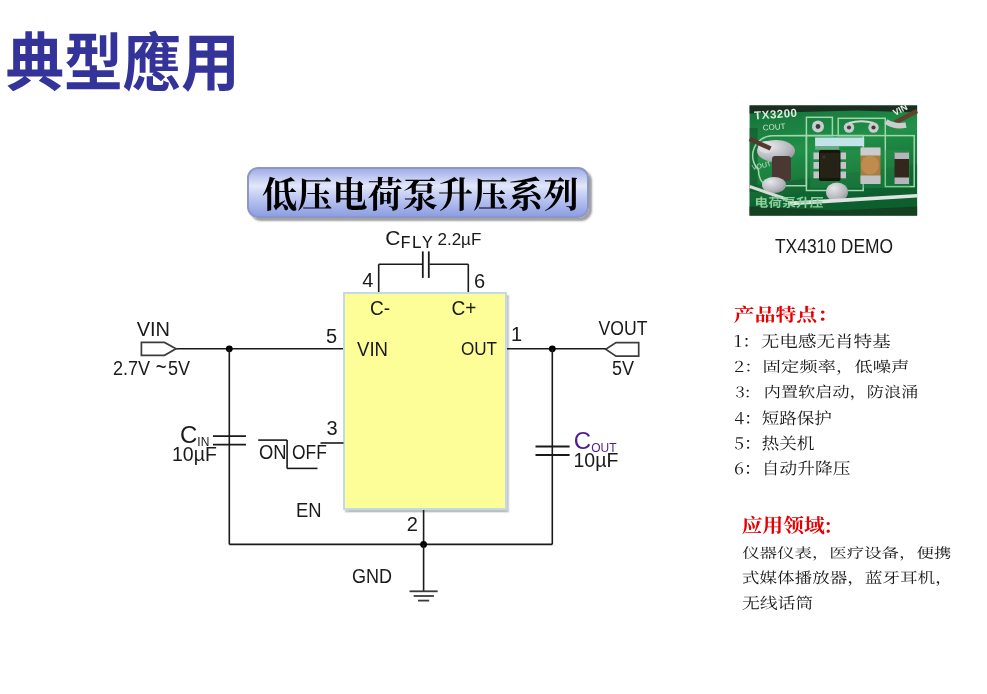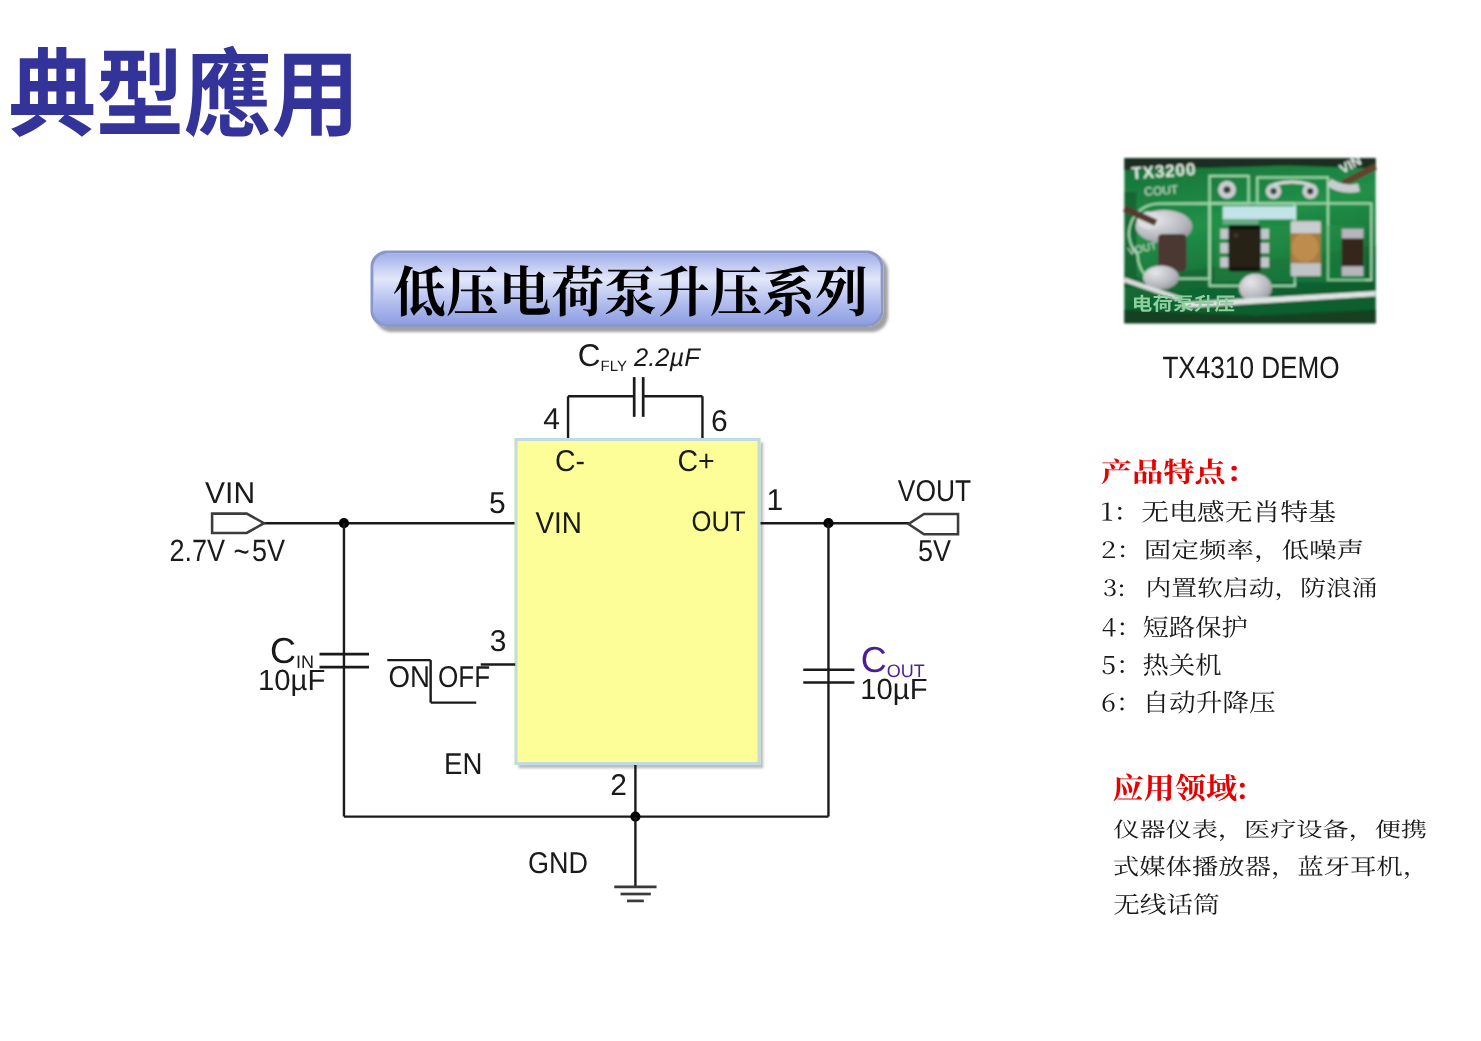--- a/index.html
+++ b/index.html
@@ -24,21 +24,21 @@
 <div style="position:absolute;top:339.0px;font-family:'Liberation Sans',sans-serif;font-size:20px;color:#1a1a1a;font-weight:normal;line-height:1;white-space:pre;letter-spacing:0px;left:356.6px;transform:scaleX(0.93);transform-origin:0 0;">VIN</div>
 <div style="position:absolute;top:339.2px;font-family:'Liberation Sans',sans-serif;font-size:19px;color:#1a1a1a;font-weight:normal;line-height:1;white-space:pre;letter-spacing:0px;left:478.5px;transform:translateX(-50%) scaleX(0.9);">OUT</div>
 <div style="position:absolute;top:441.7px;font-family:'Liberation Sans',sans-serif;font-size:20px;color:#1a1a1a;font-weight:normal;line-height:1;white-space:pre;letter-spacing:0px;left:259.0px;transform:scaleX(0.92);transform-origin:0 0;">ON</div>
 <div style="position:absolute;top:441.7px;font-family:'Liberation Sans',sans-serif;font-size:20px;color:#1a1a1a;font-weight:normal;line-height:1;white-space:pre;letter-spacing:0px;left:292.0px;transform:scaleX(0.87);transform-origin:0 0;">OFF</div>
 <div style="position:absolute;top:499.7px;font-family:'Liberation Sans',sans-serif;font-size:20px;color:#1a1a1a;font-weight:normal;line-height:1;white-space:pre;letter-spacing:0px;left:296.0px;transform:scaleX(0.92);transform-origin:0 0;">EN</div>
 <div style="position:absolute;top:566.2px;font-family:'Liberation Sans',sans-serif;font-size:20px;color:#1a1a1a;font-weight:normal;line-height:1;white-space:pre;letter-spacing:0px;left:351.5px;transform:scaleX(0.9);transform-origin:0 0;">GND</div>
 <div style="position:absolute;top:358.2px;font-family:'Liberation Sans',sans-serif;font-size:20.5px;color:#1a1a1a;font-weight:normal;line-height:1;white-space:pre;letter-spacing:0px;left:112.6px;transform:scaleX(0.88);transform-origin:0 0;">2.7V</div>
 <div style="position:absolute;top:356.0px;font-family:'Liberation Sans',sans-serif;font-size:23px;color:#1a1a1a;font-weight:normal;line-height:1;white-space:pre;letter-spacing:0px;left:160.7px;transform:translateX(-50%) scaleX(0.8);">~</div>
 <div style="position:absolute;top:358.2px;font-family:'Liberation Sans',sans-serif;font-size:20.5px;color:#1a1a1a;font-weight:normal;line-height:1;white-space:pre;letter-spacing:0px;left:168.3px;transform:scaleX(0.88);transform-origin:0 0;">5V</div>
 <div style="position:absolute;top:358.0px;font-family:'Liberation Sans',sans-serif;font-size:20px;color:#1a1a1a;font-weight:normal;line-height:1;white-space:pre;letter-spacing:0px;left:622.8px;transform:translateX(-50%) scaleX(0.9);">5V</div>
-<div style="position:absolute;left:385.2px;top:226.8px;font-family:'Liberation Sans',sans-serif;font-size:21px;color:#1a1a1a;line-height:1;">C<span style="font-size:10px;vertical-align:-3px;">FLY</span><span style="font-size:17px;font-style:italic;"> 2.2µF</span></div>
+<div style="position:absolute;left:385.2px;top:226.8px;font-family:'Liberation Sans',sans-serif;font-size:21px;color:#1a1a1a;line-height:1;">C<span style="font-size:18px;vertical-align:-3px;font-family:Liberation Mono, monospace;">FLY</span><span style="font-size:17px;"> 2.2µF</span></div>
 <div style="position:absolute;left:180px;top:423px;font-family:'Liberation Sans',sans-serif;font-size:24px;color:#1a1a1a;line-height:1;">C<span style="font-size:12px;vertical-align:-3px;">IN</span></div>
 <div style="position:absolute;top:444.8px;font-family:'Liberation Sans',sans-serif;font-size:19.5px;color:#1a1a1a;font-weight:normal;line-height:1;white-space:pre;letter-spacing:0px;left:172.0px;">10µF</div>
 <div style="position:absolute;left:573.8px;top:429px;font-family:'Liberation Sans',sans-serif;font-size:24px;color:#4c1d95;line-height:1;">C<span style="font-size:12px;vertical-align:-3px;">OUT</span></div>
 <div style="position:absolute;top:451.1px;font-family:'Liberation Sans',sans-serif;font-size:19.5px;color:#1a1a1a;font-weight:normal;line-height:1;white-space:pre;letter-spacing:0px;left:573.5px;">10µF</div>
 <div style="position:absolute;top:236.4px;font-family:'Liberation Sans',sans-serif;font-size:20.5px;color:#1a1a1a;font-weight:normal;line-height:1;white-space:pre;letter-spacing:0px;left:833.5px;transform:translateX(-50%) scaleX(0.85);">TX4310 DEMO</div>
 <svg width="987" height="694" viewBox="0 0 987 694" style="position:absolute;left:0;top:0;" xmlns="http://www.w3.org/2000/svg">
 <path transform="translate(7.40,30.50) scale(1.0265,1.1173) translate(-1.77,49.36)" fill="#333399" d="M7.41 -41.895V-14.535H1.7670000000000001V-8.094H17.841C14.079 -5.13 7.4670000000000005 -1.7670000000000001 1.824 0.114C3.5340000000000003 1.425 5.928 3.648 7.182 5.073C13.110000000000001 2.907 20.406000000000002 -0.9690000000000001 24.852 -4.503L19.494 -8.094H36.480000000000004L32.376 -4.275C38.019 -1.482 44.289 2.337 47.766 4.902L54.093 0.28500000000000003C50.445 -2.052 44.346000000000004 -5.415 38.703 -8.094H55.176V-14.535H50.046V-41.895H37.677V-48.621H31.179000000000002V-41.895H25.650000000000002V-48.621H19.266000000000002V-41.895ZM19.266000000000002 -14.535H14.022V-22.116H19.266000000000002ZM25.650000000000002 -14.535V-22.116H31.179000000000002V-14.535ZM37.677 -14.535V-22.116H43.092V-14.535ZM19.266000000000002 -28.386000000000003H14.022V-35.568H19.266000000000002ZM25.650000000000002 -28.386000000000003V-35.568H31.179000000000002V-28.386000000000003ZM37.677 -28.386000000000003V-35.568H43.092V-28.386000000000003Z M91.827 -45.144V-25.764H98.09700000000001V-45.144ZM102.25800000000001 -47.766V-23.427C102.25800000000001 -22.686 102.03 -22.515 101.17500000000001 -22.515C100.37700000000001 -22.401 97.584 -22.401 94.962 -22.515C95.81700000000001 -20.862000000000002 96.729 -18.240000000000002 97.01400000000001 -16.53C101.004 -16.53 103.968 -16.644000000000002 106.077 -17.556C108.186 -18.582 108.756 -20.178 108.756 -23.313000000000002V-47.766ZM77.748 -40.413000000000004V-34.428000000000004H72.903V-40.413000000000004ZM65.436 -13.851V-7.638H81.96600000000001V-3.0780000000000003H59.622V3.249H111.207V-3.0780000000000003H88.977V-7.638H105.507V-13.851H88.977V-18.354H84.132V-28.386000000000003H89.43299999999999V-34.428000000000004H84.132V-40.413000000000004H88.179V-46.398H62.13V-40.413000000000004H66.633V-34.428000000000004H60.192V-28.386000000000003H65.949C65.094 -25.536 63.156 -22.8 58.995 -20.634C60.192 -19.665 62.528999999999996 -17.157 63.441 -15.846C69.141 -18.981 71.535 -23.655 72.447 -28.386000000000003H77.748V-17.385H81.96600000000001V-13.851Z M137.484 -8.322000000000001V-2.052C137.484 3.1350000000000002 138.852 4.788 145.065 4.788C146.31900000000002 4.788 151.107 4.788 152.361 4.788C156.864 4.788 158.574 3.306 159.144 -2.622C157.548 -3.021 154.983 -3.8760000000000003 153.786 -4.788C153.558 -1.083 153.273 -0.5700000000000001 151.677 -0.5700000000000001C150.594 -0.5700000000000001 146.775 -0.5700000000000001 145.92000000000002 -0.5700000000000001C143.982 -0.5700000000000001 143.64 -0.741 143.64 -2.166V-8.322000000000001ZM156.636 -7.239C159.543 -3.819 162.621 0.912 163.761 3.99L169.176 1.311C167.922 -1.881 164.673 -6.384 161.652 -9.633000000000001ZM129.96 -9.006C128.99099999999999 -5.3580000000000005 126.939 -1.482 124.203 0.855L129.39 4.1610000000000005C132.525 1.368 134.292 -2.964 135.489 -7.011ZM152.76 -24.966V-22.8H145.977V-24.966ZM139.707 -47.652C140.334 -46.683 140.961 -45.543 141.474 -44.403H119.643V-27.645C119.643 -19.152 119.301 -7.0680000000000005 115.14 1.197C116.508 1.881 119.244 3.99 120.327 5.187C124.602 -3.021 125.685 -15.675 125.856 -24.909000000000002L128.022 -22.458000000000002C128.877 -23.199 129.789 -24.054000000000002 130.644 -24.909000000000002V-11.457H136.344V-25.935000000000002C137.484 -25.023 138.681 -23.997 139.308 -23.313000000000002L140.334 -24.396V-11.457H144.267L142.5 -9.804C145.692 -8.265 149.511 -5.7 151.335 -3.8760000000000003L155.496 -7.809C153.615 -9.576 150.08100000000002 -11.685 147.003 -13.110000000000001H167.808V-17.214000000000002H158.46V-19.494H165.642V-22.8H158.46V-24.966H165.585V-28.272000000000002H158.46V-30.267H167.124V-34.314H157.89L159.258 -34.884C158.688 -36.024 157.719 -37.563 156.693 -38.874H168.606V-44.403H148.713C147.915 -46.056000000000004 146.889 -47.88 145.806 -49.362ZM152.76 -28.272000000000002H145.977V-30.267H152.76ZM152.76 -19.494V-17.214000000000002H145.977V-19.494ZM146.091 -13.110000000000001 145.977 -13.053V-13.110000000000001ZM133.836 -38.874C131.955 -35.055 128.99099999999999 -31.293000000000003 125.856 -28.443V-38.874ZM135.546 -38.874H143.127C141.531 -35.169000000000004 139.08 -31.464000000000002 136.344 -28.614V-32.034C137.541 -33.801 138.681 -35.739000000000004 139.593 -37.620000000000005ZM151.392 -37.620000000000005C152.133 -36.651 152.874 -35.397 153.44400000000002 -34.314H147.231C147.915 -35.511 148.485 -36.765 148.998 -37.962L145.692 -38.874H154.698Z M179.094 -44.631V-24.168C179.094 -16.131 178.581 -5.928 172.311 0.9690000000000001C173.85 1.824 176.643 4.1610000000000005 177.726 5.415C181.83 0.9690000000000001 183.939 -5.301 184.90800000000002 -11.571H196.65V4.389H203.547V-11.571H215.574V-3.021C215.574 -1.995 215.175 -1.653 214.149 -1.653C213.066 -1.653 209.304 -1.596 206.055 -1.7670000000000001C206.96699999999998 0.0 208.05 2.964 208.278 4.788C213.465 4.845 216.942 4.674 219.279 3.591C221.61599999999999 2.565 222.414 0.684 222.414 -2.964V-44.631ZM185.82 -38.076H196.65V-31.464000000000002H185.82ZM215.574 -38.076V-31.464000000000002H203.547V-38.076ZM185.82 -25.080000000000002H196.65V-18.012H185.649C185.763 -20.178 185.82 -22.23 185.82 -24.111ZM215.574 -25.080000000000002V-18.012H203.547V-25.080000000000002Z"></path>
 <path transform="translate(262.60,176.60) scale(0.9766,1.0098) translate(-0.50,30.78)" fill="#000000" d="M20.7 -3.5639999999999996 20.375999999999998 -3.348C21.599999999999998 -2.016 22.86 0.18 23.112 2.0879999999999996C26.604 4.608 29.843999999999998 -2.268 20.7 -3.5639999999999996ZM30.708 -19.548 28.439999999999998 -16.451999999999998H26.964C26.676 -19.439999999999998 26.639999999999997 -22.572 26.747999999999998 -25.595999999999997C28.439999999999998 -25.811999999999998 30.023999999999997 -26.099999999999998 31.319999999999997 -26.387999999999998C32.436 -25.956 33.263999999999996 -25.956 33.66 -26.316L29.375999999999998 -30.383999999999997C26.892 -28.979999999999997 22.319999999999997 -27.072 18.144 -25.776L13.356 -27.287999999999997V-3.9959999999999996C13.356 -3.0959999999999996 13.104 -2.772 11.556 -1.908L14.04 2.6279999999999997C14.508 2.376 15.047999999999998 1.8719999999999999 15.371999999999998 1.0799999999999998C19.08 -2.1959999999999997 21.996 -5.22 23.58 -6.911999999999999L23.4 -7.271999999999999L17.496 -4.428V-15.443999999999999H23.148C23.831999999999997 -9.0 25.488 -3.1319999999999997 29.051999999999996 1.008C30.311999999999998 2.448 32.832 3.9239999999999995 34.559999999999995 2.5559999999999996C35.424 1.8719999999999999 35.099999999999994 0.612 34.199999999999996 -1.3319999999999999L34.884 -7.092L34.488 -7.164C33.948 -5.723999999999999 33.227999999999994 -4.068 32.724 -3.2039999999999997C32.4 -2.6279999999999997 32.111999999999995 -2.5919999999999996 31.679999999999996 -3.0599999999999996C29.124 -5.651999999999999 27.72 -10.26 27.072 -15.443999999999999H33.768C34.308 -15.443999999999999 34.704 -15.623999999999999 34.812 -16.02C33.263999999999996 -17.424 30.708 -19.548 30.708 -19.548ZM17.496 -23.003999999999998V-24.695999999999998C19.188 -24.767999999999997 20.951999999999998 -24.912 22.68 -25.092C22.68 -22.176 22.787999999999997 -19.259999999999998 23.04 -16.451999999999998H17.496ZM10.44 -19.836 8.568 -20.52C9.936 -22.787999999999997 11.159999999999998 -25.308 12.203999999999999 -28.08C12.995999999999999 -28.043999999999997 13.463999999999999 -28.368 13.643999999999998 -28.836L7.811999999999999 -30.599999999999998C6.372 -23.651999999999997 3.42 -16.56 0.504 -12.024L0.9359999999999999 -11.771999999999998C2.484 -12.995999999999999 3.9599999999999995 -14.399999999999999 5.292 -15.983999999999998V3.2039999999999997H6.047999999999999C7.632 3.2039999999999997 9.251999999999999 2.34 9.324 2.016V-19.151999999999997C10.008 -19.259999999999998 10.296 -19.511999999999997 10.44 -19.836Z M60.048 -11.411999999999999 59.76 -11.159999999999998C61.416 -9.504 63.251999999999995 -6.768 63.828 -4.3919999999999995C67.86 -1.7639999999999998 70.91999999999999 -9.719999999999999 60.048 -11.411999999999999ZM64.944 -17.424 62.81999999999999 -14.508H58.355999999999995V-22.68C59.292 -22.823999999999998 59.58 -23.148 59.652 -23.688L54.108 -24.191999999999997V-14.508H46.08L46.367999999999995 -13.463999999999999H54.108V-0.144H41.94L42.228 0.8999999999999999H70.092C70.596 0.8999999999999999 70.99199999999999 0.72 71.064 0.32399999999999995C69.55199999999999 -1.152 66.92399999999999 -3.348 66.92399999999999 -3.348L64.584 -0.144H58.355999999999995V-13.463999999999999H67.752C68.256 -13.463999999999999 68.616 -13.643999999999998 68.72399999999999 -14.04C67.32 -15.443999999999999 64.944 -17.424 64.944 -17.424ZM66.384 -30.023999999999997 64.116 -27.072H45.684L40.752 -29.124V-18.0C40.752 -11.123999999999999 40.5 -3.384 37.044 2.772L37.403999999999996 3.0239999999999996C44.64 -2.6639999999999997 45.036 -11.447999999999999 45.036 -18.0V-26.028H69.55199999999999C70.056 -26.028 70.488 -26.208 70.56 -26.604C69.012 -28.008 66.384 -30.023999999999997 66.384 -30.023999999999997Z M86.652 -16.668H80.172V-23.112H86.652ZM86.652 -15.623999999999999V-9.251999999999999H80.172V-15.623999999999999ZM90.972 -16.668V-23.112H97.884V-16.668ZM90.972 -15.623999999999999H97.884V-9.251999999999999H90.972ZM80.172 -6.372V-8.208H86.652V-2.304C86.652 1.404 88.344 2.1959999999999997 92.77199999999999 2.1959999999999997H97.38C105.12 2.1959999999999997 107.1 1.44 107.1 -0.6479999999999999C107.1 -1.476 106.668 -2.016 105.3 -2.52L105.156 -8.136H104.75999999999999C103.932 -5.436 103.24799999999999 -3.42 102.708 -2.6999999999999997C102.384 -2.304 101.988 -2.1599999999999997 101.412 -2.0879999999999996C100.692 -2.052 99.396 -2.016 97.74 -2.016H93.276C91.512 -2.016 90.972 -2.376 90.972 -3.4919999999999995V-8.208H97.884V-5.616H98.604C100.08 -5.616 102.24 -6.444 102.276 -6.731999999999999V-22.427999999999997C102.996 -22.572 103.5 -22.86 103.716 -23.148L99.576 -26.387999999999998L97.524 -24.156H90.972V-28.979999999999997C91.872 -29.124 92.232 -29.519999999999996 92.268 -30.023999999999997L86.652 -30.599999999999998V-24.156H80.496L75.852 -25.991999999999997V-4.9319999999999995H76.5C78.336 -4.9319999999999995 80.172 -5.9399999999999995 80.172 -6.372Z M120.456 -19.584 120.744 -18.575999999999997H134.892V-1.944C134.892 -1.476 134.748 -1.26 134.136 -1.26C133.344 -1.26 129.672 -1.476 129.672 -1.476V-1.008C131.508 -0.72 132.3 -0.252 132.876 0.32399999999999995C133.38 0.9359999999999999 133.56 1.944 133.632 3.2039999999999997C138.312 2.844 138.996 0.9359999999999999 138.996 -1.7999999999999998V-18.575999999999997H142.01999999999998C142.56 -18.575999999999997 142.92 -18.756 143.028 -19.151999999999997C141.516 -20.555999999999997 138.96 -22.572 138.96 -22.572L136.692 -19.584ZM120.888 -14.579999999999998V-2.916H121.428C122.976 -2.916 124.596 -3.7439999999999998 124.596 -4.104V-6.3H127.872V-3.816H128.484C129.708 -3.816 131.57999999999998 -4.5 131.61599999999999 -4.752V-12.995999999999999C132.264 -13.139999999999999 132.732 -13.427999999999999 132.912 -13.68L129.24 -16.451999999999998L127.512 -14.579999999999998H124.74L120.888 -16.128ZM124.596 -7.343999999999999V-13.536H127.872V-7.343999999999999ZM109.188 -26.136 109.44 -25.092H118.548V-21.996L116.604 -22.895999999999997C114.696 -17.712 111.564 -12.636 108.792 -9.575999999999999L109.152 -9.251999999999999C110.7 -10.116 112.248 -11.159999999999998 113.724 -12.383999999999999V3.2039999999999997H114.48C116.02799999999999 3.2039999999999997 117.648 2.412 117.72 2.1239999999999997V-14.867999999999999C118.368 -14.975999999999999 118.692 -15.191999999999998 118.836 -15.515999999999998L117.468 -16.02C118.512 -17.208 119.448 -18.503999999999998 120.348 -19.907999999999998C121.14 -19.764 121.644 -20.052 121.824 -20.447999999999997L119.736 -21.419999999999998C121.32 -21.528 122.688 -21.996 122.688 -22.355999999999998V-25.092H129.06V-21.599999999999998H129.744C131.652 -21.599999999999998 133.272 -22.176 133.272 -22.5V-25.092H141.876C142.416 -25.092 142.812 -25.272 142.88400000000001 -25.668C141.444 -27.035999999999998 138.996 -29.016 138.996 -29.016L136.8 -26.136H133.272V-29.087999999999997C134.208 -29.232 134.496 -29.592 134.56799999999998 -30.06L129.06 -30.528V-26.136H122.688V-29.087999999999997C123.624 -29.232 123.912 -29.592 123.948 -30.06L118.548 -30.528V-26.136Z M164.016 -1.3679999999999999V-10.404C166.284 -3.7079999999999997 170.316 -0.504 175.716 1.7639999999999998C176.148 -0.21599999999999997 177.192 -1.7639999999999998 178.812 -2.268L178.88400000000001 -2.6279999999999997C175.176 -3.1679999999999997 170.964 -4.284 167.796 -6.659999999999999C170.53199999999998 -7.379999999999999 173.448 -8.351999999999999 175.428 -9.287999999999998C176.22 -9.072 176.54399999999998 -9.216 176.76 -9.575999999999999L172.368 -12.707999999999998C171.252 -11.232 169.02 -8.963999999999999 166.968 -7.343999999999999C165.744 -8.424 164.736 -9.719999999999999 164.016 -11.303999999999998V-13.283999999999999C164.88 -13.392 165.096 -13.68 165.168 -14.184L159.912 -14.687999999999999V-1.476C159.912 -1.0439999999999998 159.732 -0.8639999999999999 159.12 -0.8639999999999999C158.328 -0.8639999999999999 154.368 -1.1159999999999999 154.368 -1.1159999999999999V-0.6479999999999999C156.24 -0.32399999999999995 157.068 0.10799999999999998 157.68 0.6479999999999999C158.256 1.188 158.436 2.0879999999999996 158.57999999999998 3.2399999999999998C163.368 2.844 164.016 1.3679999999999999 164.016 -1.3679999999999999ZM153.504 -9.0H146.124L146.448 -7.991999999999999H153.468C151.992 -4.3919999999999995 148.968 -1.008 145.116 1.1159999999999999L145.368 1.5839999999999999C151.236 -0.10799999999999998 155.7 -3.384 157.968 -7.523999999999999C158.724 -7.595999999999999 159.084 -7.739999999999999 159.336 -8.064L155.664 -11.123999999999999ZM173.448 -30.24 171.288 -27.54H146.592L146.916 -26.496H154.98C153.216 -23.04 149.544 -19.404 145.584 -17.099999999999998L145.8 -16.74C148.32 -17.532 150.84 -18.575999999999997 153.144 -19.872V-13.319999999999999H153.936C156.132 -13.319999999999999 157.428 -14.328 157.428 -14.616V-15.803999999999998H169.128V-13.967999999999998H169.848C171.288 -13.967999999999998 173.412 -14.796 173.448 -15.047999999999998V-21.203999999999997C174.168 -21.348 174.636 -21.671999999999997 174.852 -21.924L170.712 -25.02L168.768 -22.895999999999997H157.896L157.608 -23.003999999999998C158.868 -24.084 159.948 -25.235999999999997 160.848 -26.496H176.4C176.94 -26.496 177.336 -26.676 177.408 -27.072C175.896 -28.403999999999996 173.448 -30.24 173.448 -30.24ZM157.428 -16.848V-21.887999999999998H169.128V-16.848Z M196.88400000000001 -30.383999999999997C193.788 -28.296 187.56 -25.56 182.376 -24.084L182.52 -23.58C185.004 -23.796 187.632 -24.156 190.152 -24.624V-16.523999999999997V-15.155999999999999H181.116L181.404 -14.148H190.11599999999999C189.864 -7.9559999999999995 188.388 -2.016 182.196 2.844L182.484 3.2039999999999997C192.096 -0.9359999999999999 194.004 -7.811999999999999 194.328 -14.148H202.176V3.2039999999999997H203.004C204.588 3.2039999999999997 206.46 2.1599999999999997 206.46 1.692V-14.148H213.98399999999998C214.524 -14.148 214.88400000000001 -14.328 214.992 -14.723999999999998C213.408 -16.163999999999998 210.744 -18.252 210.744 -18.252L208.404 -15.155999999999999H206.46V-28.656C207.432 -28.799999999999997 207.684 -29.159999999999997 207.792 -29.7L202.176 -30.24V-15.155999999999999H194.364L194.4 -16.523999999999997V-25.488C196.09199999999998 -25.919999999999998 197.60399999999998 -26.316 198.9 -26.747999999999998C200.016 -26.387999999999998 200.772 -26.459999999999997 201.132 -26.819999999999997Z M240.048 -11.411999999999999 239.76 -11.159999999999998C241.416 -9.504 243.252 -6.768 243.828 -4.3919999999999995C247.85999999999999 -1.7639999999999998 250.92 -9.719999999999999 240.048 -11.411999999999999ZM244.944 -17.424 242.82 -14.508H238.356V-22.68C239.292 -22.823999999999998 239.57999999999998 -23.148 239.652 -23.688L234.108 -24.191999999999997V-14.508H226.08L226.368 -13.463999999999999H234.108V-0.144H221.94L222.228 0.8999999999999999H250.09199999999998C250.596 0.8999999999999999 250.992 0.72 251.064 0.32399999999999995C249.552 -1.152 246.924 -3.348 246.924 -3.348L244.584 -0.144H238.356V-13.463999999999999H247.752C248.256 -13.463999999999999 248.61599999999999 -13.643999999999998 248.724 -14.04C247.32 -15.443999999999999 244.944 -17.424 244.944 -17.424ZM246.384 -30.023999999999997 244.11599999999999 -27.072H225.684L220.752 -29.124V-18.0C220.752 -11.123999999999999 220.5 -3.384 217.044 2.772L217.404 3.0239999999999996C224.64 -2.6639999999999997 225.036 -11.447999999999999 225.036 -18.0V-26.028H249.552C250.05599999999998 -26.028 250.488 -26.208 250.56 -26.604C249.012 -28.008 246.384 -30.023999999999997 246.384 -30.023999999999997Z M266.076 -5.4719999999999995 261.18 -8.28C259.704 -5.255999999999999 256.536 -0.972 253.26 1.692L253.548 2.0879999999999996C258.048 0.43199999999999994 262.188 -2.484 264.70799999999997 -5.076C265.536 -4.9319999999999995 265.86 -5.111999999999999 266.076 -5.4719999999999995ZM274.32 -7.919999999999999 273.996 -7.595999999999999C276.84 -5.436 280.044 -1.908 281.23199999999997 1.224C285.76800000000003 3.852 288.144 -5.436 274.32 -7.919999999999999ZM275.148 -16.488 274.86 -16.2C276.12 -15.299999999999999 277.452 -14.075999999999999 278.676 -12.744C271.44 -12.456 264.70799999999997 -12.168 260.244 -12.095999999999998C267.444 -14.219999999999999 275.94 -17.639999999999997 279.972 -20.124C280.8 -19.836 281.412 -20.052 281.664 -20.375999999999998L277.272 -23.796C276.192 -22.752 274.572 -21.528 272.628 -20.232C268.092 -20.124 263.772 -20.016 260.856 -20.016C264.492 -20.951999999999998 268.704 -22.5 271.08 -23.796C271.872 -23.616 272.34 -23.831999999999997 272.52 -24.191999999999997L270.036 -25.595999999999997C274.392 -25.919999999999998 278.46 -26.316 281.7 -26.784C282.888 -26.279999999999998 283.716 -26.316 284.148 -26.639999999999997L280.08 -30.779999999999998C274.212 -28.871999999999996 262.944 -26.604 254.232 -25.56L254.304 -24.947999999999997C258.084 -24.947999999999997 262.152 -25.092 266.148 -25.343999999999998C264.096 -23.58 260.964 -21.456 258.516 -20.735999999999997C258.084 -20.628 257.256 -20.483999999999998 257.256 -20.483999999999998L259.344 -15.983999999999998C259.596 -16.092 259.812 -16.308 260.028 -16.56C263.988 -17.316 267.552 -18.144 270.396 -18.791999999999998C266.22 -16.272 261.288 -13.787999999999998 257.436 -12.671999999999999C256.824 -12.491999999999999 255.672 -12.347999999999999 255.672 -12.347999999999999L257.796 -7.811999999999999C258.12 -7.9559999999999995 258.408 -8.208 258.66 -8.568C261.9 -9.036 264.924 -9.504 267.696 -9.936V-1.3679999999999999C267.696 -1.008 267.552 -0.7559999999999999 267.012 -0.7919999999999999C266.292 -0.7919999999999999 263.23199999999997 -0.972 263.23199999999997 -0.972V-0.5399999999999999C264.888 -0.288 265.572 0.21599999999999997 266.04 0.72C266.508 1.2959999999999998 266.652 2.1959999999999997 266.724 3.384C271.368 3.0599999999999996 272.052 1.404 272.088 -1.2959999999999998V-10.655999999999999C274.896 -11.123999999999999 277.344 -11.556 279.396 -11.952C280.44 -10.691999999999998 281.34 -9.324 281.844 -8.064C286.236 -5.723999999999999 288.288 -14.616 275.148 -16.488Z M310.14 -27.612V-5.183999999999999H310.824C312.228 -5.183999999999999 313.884 -5.9399999999999995 313.884 -6.3V-26.208C314.712 -26.351999999999997 314.964 -26.676 315.036 -27.107999999999997ZM317.124 -29.88V-2.0879999999999996C317.124 -1.6199999999999999 316.908 -1.404 316.296 -1.404C315.468 -1.404 311.4 -1.656 311.4 -1.656V-1.152C313.308 -0.828 314.172 -0.39599999999999996 314.784 0.288C315.396 0.8999999999999999 315.612 1.908 315.72 3.2039999999999997C320.58 2.772 321.228 1.1159999999999999 321.228 -1.7999999999999998V-28.331999999999997C322.092 -28.476 322.452 -28.836 322.524 -29.375999999999998ZM289.44 -27.072 289.728 -26.028H295.776C294.984 -20.412 292.392 -13.787999999999998 288.864 -9.144L289.188 -8.819999999999999C291.312 -10.367999999999999 293.22 -12.239999999999998 294.876 -14.363999999999999C295.884 -13.031999999999998 296.712 -11.303999999999998 296.82 -9.755999999999998C300.312 -7.055999999999999 303.876 -13.572 295.596 -15.299999999999999C296.46 -16.523999999999997 297.252 -17.784 297.972 -19.08H303.588C301.752 -10.043999999999999 297.468 -1.8719999999999999 289.584 2.808L289.872 3.2399999999999998C300.888 -0.8999999999999999 305.496 -9.107999999999999 307.872 -18.288C308.772 -18.395999999999997 309.132 -18.54 309.384 -18.936L305.568 -22.392L303.336 -20.087999999999997H298.476C299.484 -22.032 300.24 -24.048 300.78 -26.028H308.34C308.88 -26.028 309.276 -26.208 309.384 -26.604C307.8 -28.08 305.1 -30.275999999999996 305.1 -30.275999999999996L302.796 -27.072Z"></path>
 <line x1="176" y1="348.8" x2="343" y2="348.8" stroke="#1a1a1a" stroke-width="1.6"></line>
 <circle cx="229.3" cy="348.8" r="3.4" fill="#000"></circle>

